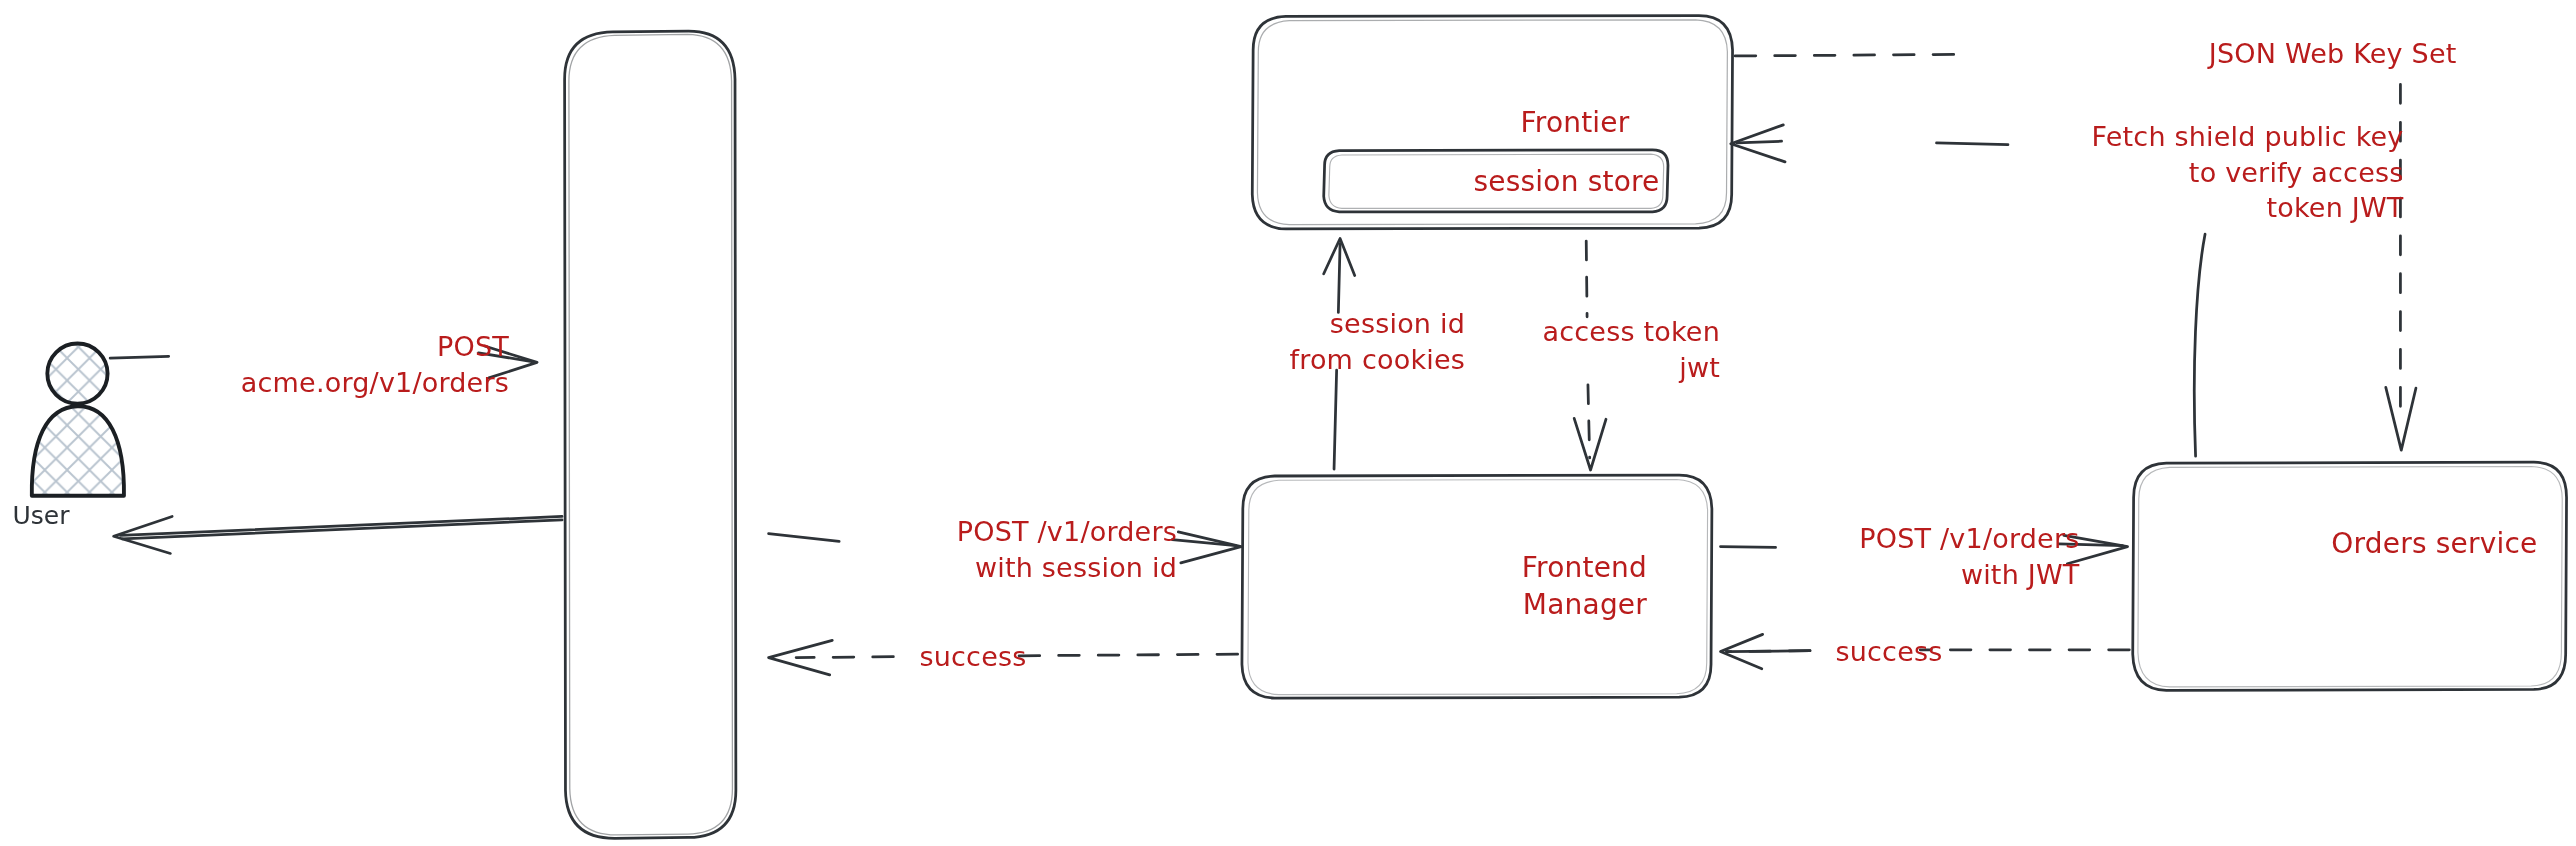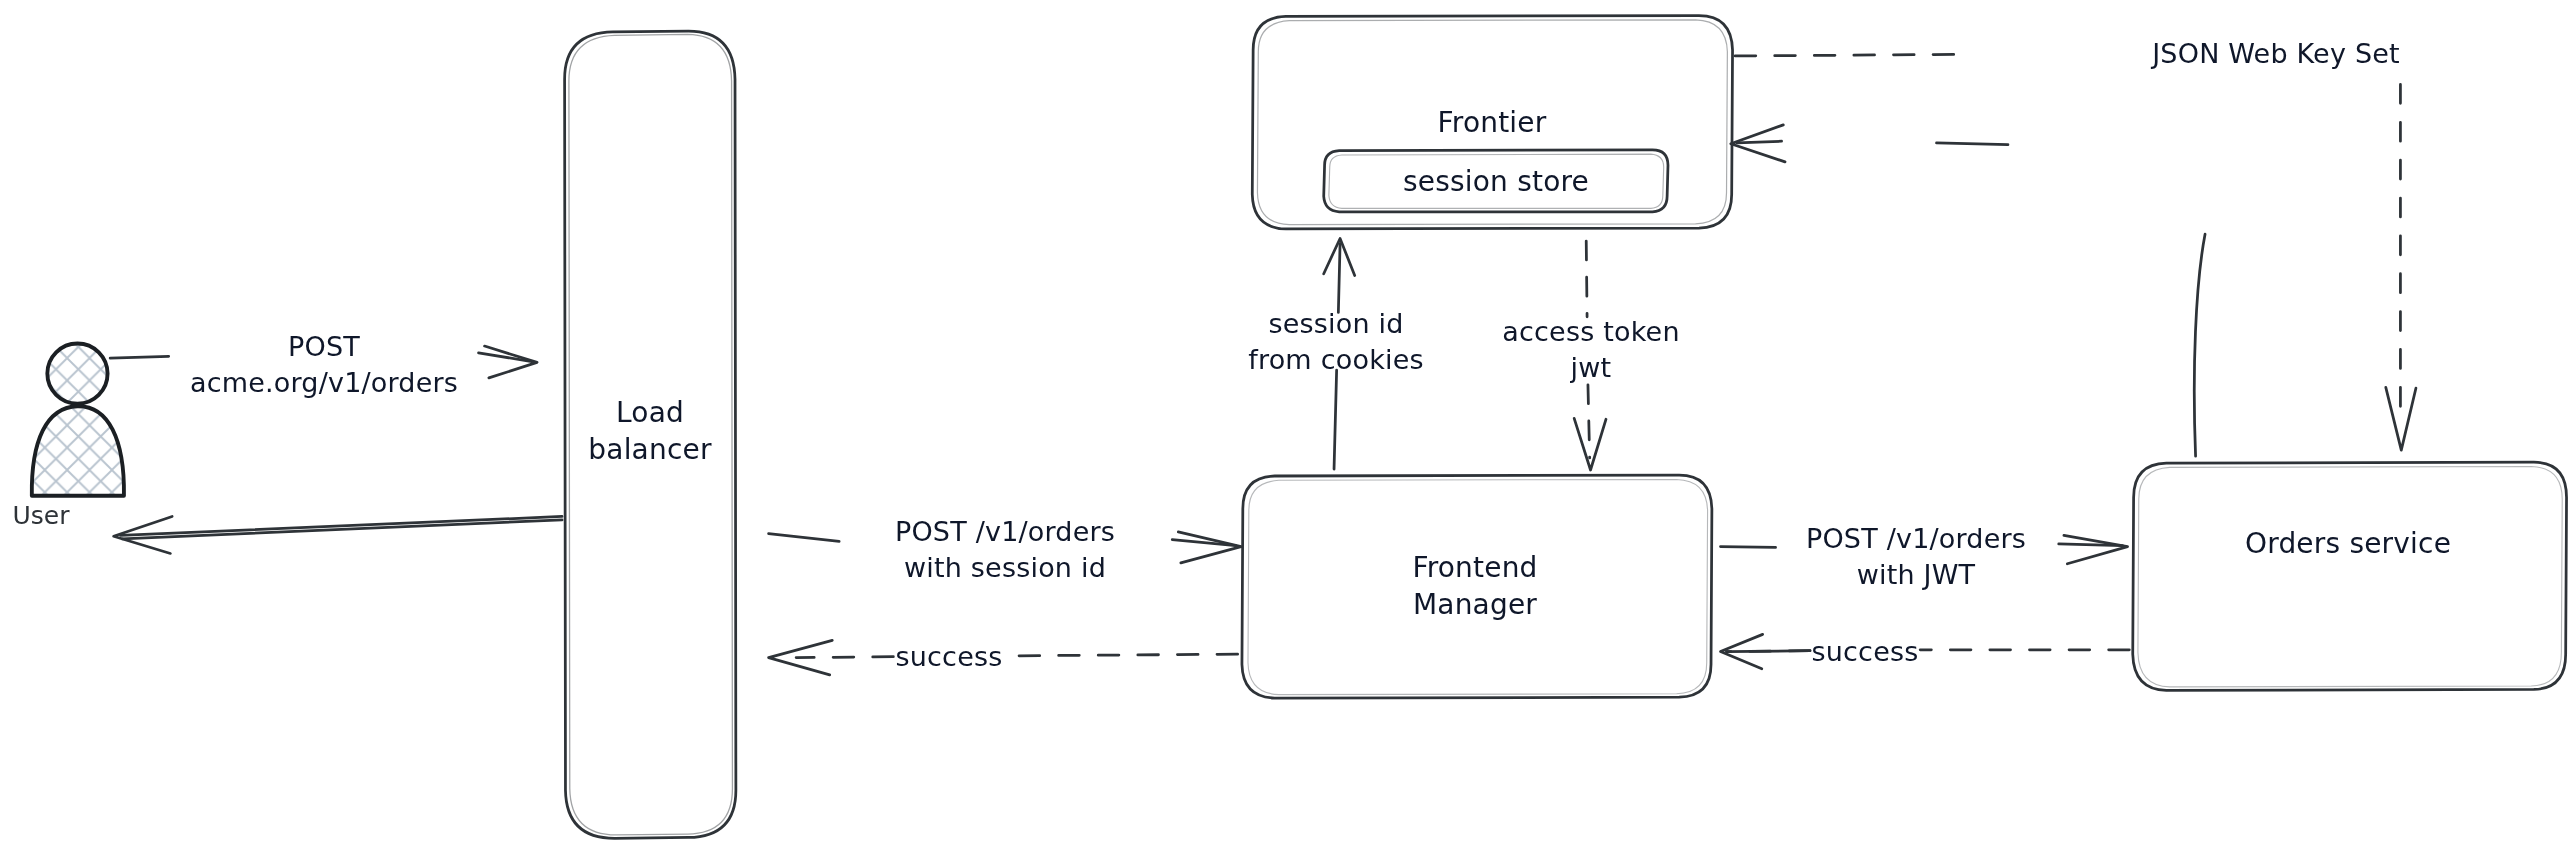--- a/index.html
+++ b/index.html
@@ -20,23 +20,23 @@
   #canvas svg {
     position: absolute;
     top: 0;
     left: 0;
     width: 2576px;
     height: 847px;
   }
   .node-label,
   .edge-label {
     position: absolute;
-    color: #0f172a;
+    color: #b91c1c;
     font-family: "DejaVu Sans", sans-serif;
-    text-align: center;
+    text-align: right;
     line-height: 1.32;
     white-space: pre-line;
     pointer-events: none;
     letter-spacing: 0.2px;
   }
   .node-label { font-size: 28px; }
   .edge-label { font-size: 27px; }
   .lbl-center {
     transform: translate(-50%, -50%);
   }
@@ -150,22 +150,20 @@
         <path d="M2016,65 L2290,63" stroke-dasharray="24 22"></path>
         <path d="M2789,98 L2789,480" stroke-dasharray="22 22"></path>
         <path d="M2772,450 L2790,523 L2807,451"></path>
       </g>
 
     </g>
   </svg>
 
   <div class="actor-caption" style="left:41px; top:501px;">User</div>
 
-  <div class="node-label lbl-center" style="left:650px; top:432px; width:207px;">Load
-balancer</div>
 
   <div class="node-label lbl-center" style="left:1492px; top:123px; width:275px;">Frontier</div>
 
   <div class="node-label lbl-center" style="left:1475px; top:587px; width:344px;">Frontend
 Manager</div>
 
   <div class="node-label lbl-center" style="left:1496px; top:182px; width:327px;">session store</div>
 
   <div class="node-label lbl-center" style="left:2348px; top:544px; width:379px;">Orders service</div>
 
@@ -181,17 +179,20 @@
 from cookies</div>
 
   <div class="edge-label lbl-center" style="left:1591px; top:350px; width:258px;">access token
 jwt</div>
 
   <div class="edge-label lbl-center" style="left:1916px; top:557px; width:327px;">POST /v1/orders
 with JWT</div>
 
   <div class="edge-label lbl-center" style="left:1865px; top:652px; width:155px;">success</div>
 
+  <div class="edge-label lbl-center" style="left:2201px; top:172px; width:405px;">Fetch shield public key
+to verify access
+token JWT</div>
 
   <div class="edge-label lbl-center" style="left:2276px; top:54px; width:361px;">JSON Web Key Set</div>
 
 </div>
 
 
 </body></html>

